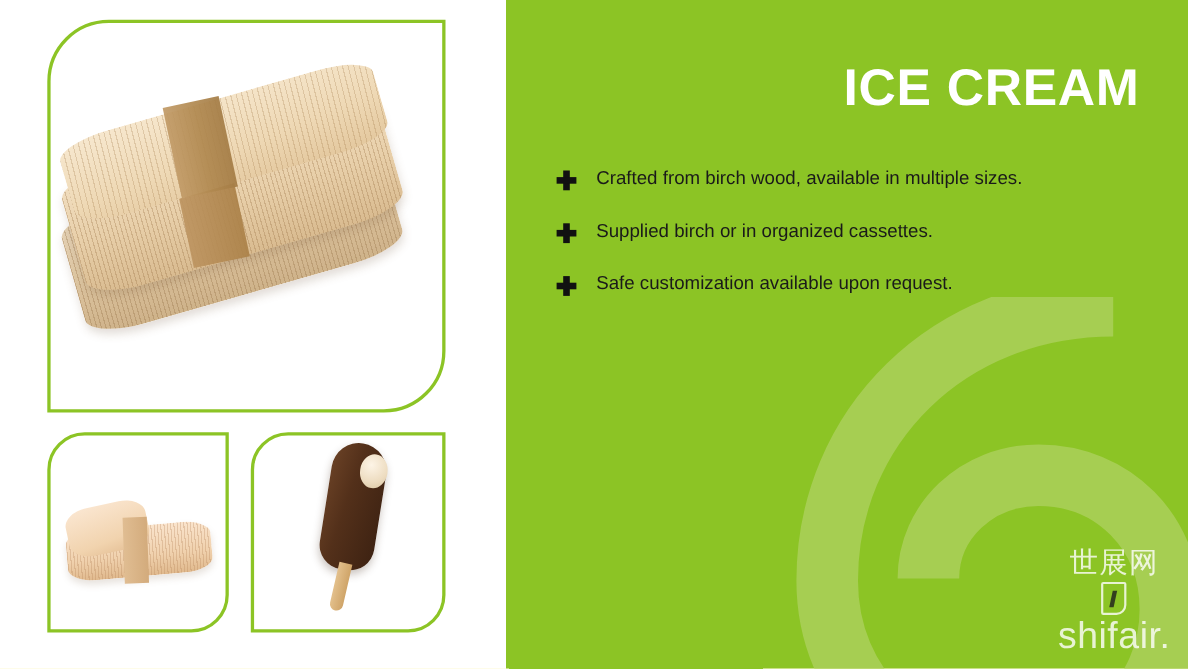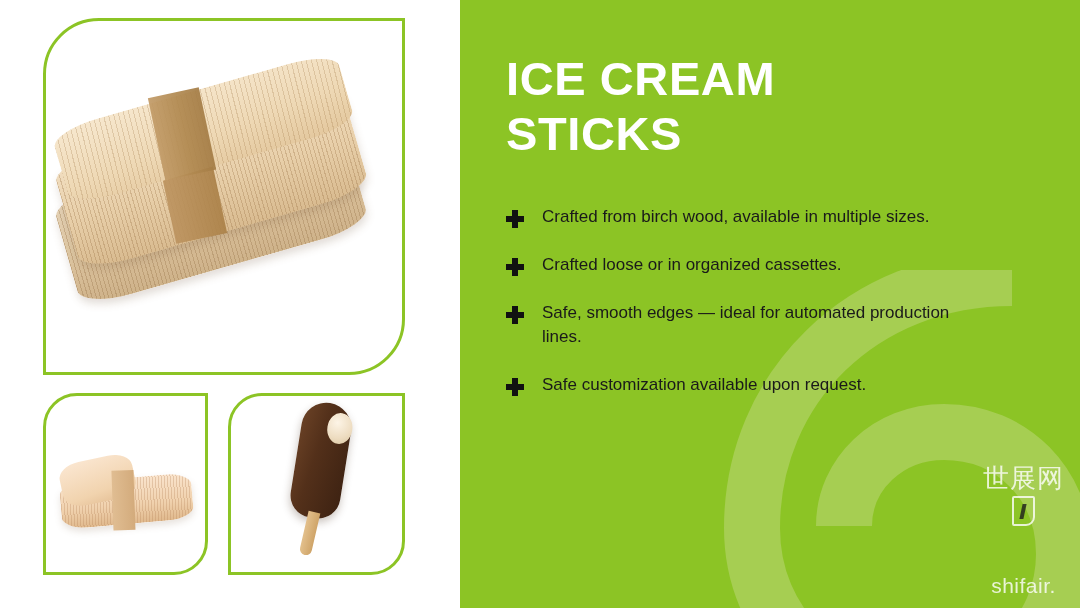--- a/index.html
+++ b/index.html
@@ -11,20 +11,21 @@
     background: #ffffff;
     font-family: "Liberation Sans", "DejaVu Sans", sans-serif;
   }
 
   #slide {
     position: relative;
     width: 1080px;
     height: 608px;
     background: #fef9c3;
     overflow: hidden;
+    text-align: right;
   }
 
   
   .image-column {
     position: absolute;
     left: 0; top: 0;
     width: 460px; height: 608px;
     background: #ffffff;
   }
 
@@ -236,21 +237,21 @@
     position: relative;
   }
   .wm-mark::after {
     content: "";
     position: absolute;
     left: 7px; top: 6px;
     width: 4px; height: 15px;
     background: #1d1d1d;
     transform: skewX(-12deg);
   }
-  .wm-latin { font-size: 21px; letter-spacing: .5px; margin-top: 48px; }
+  .wm-latin { font-size: 34px; letter-spacing: .5px; }
 </style>
 </head>
 <body>
 
 <div id="slide">
 
   <div class="image-column">
 
     <div class="photo-frame frame-main">
       <div class="photo-inner">
@@ -291,39 +292,34 @@
     <svg class="swirl" viewBox="0 0 430 430">
       <path d="M300 8 C150 8 40 118 40 258 C40 356 116 424 206 424
                C288 424 352 362 352 284 C352 214 300 162 232 162
                C176 162 132 204 132 256" fill="none" stroke="#A6CE52" stroke-width="56" stroke-linecap="butt"></path>
     </svg>
 
     <div class="panel-content">
 
       <h1 class="slide-title">
         <div>ICE CREAM</div>
-        <div>STICKS</div>
       </h1>
 
       <ul class="bullet-list">
 
         <li class="bullet-item">
           <span class="bullet-plus"></span>
           <span class="bullet-text">Crafted from birch wood, available in multiple sizes.</span>
         </li>
 
         <li class="bullet-item">
           <span class="bullet-plus"></span>
-          <span class="bullet-text">Crafted loose or in organized cassettes.</span>
+          <span class="bullet-text">Supplied birch or in organized cassettes.</span>
         </li>
 
-        <li class="bullet-item">
-          <span class="bullet-plus"></span>
-          <span class="bullet-text">Safe, smooth edges — ideal for automated production lines.</span>
-        </li>
 
         <li class="bullet-item">
           <span class="bullet-plus"></span>
           <span class="bullet-text">Safe customization available upon request.</span>
         </li>
 
       </ul>
     </div>
 
     <div class="watermark">

